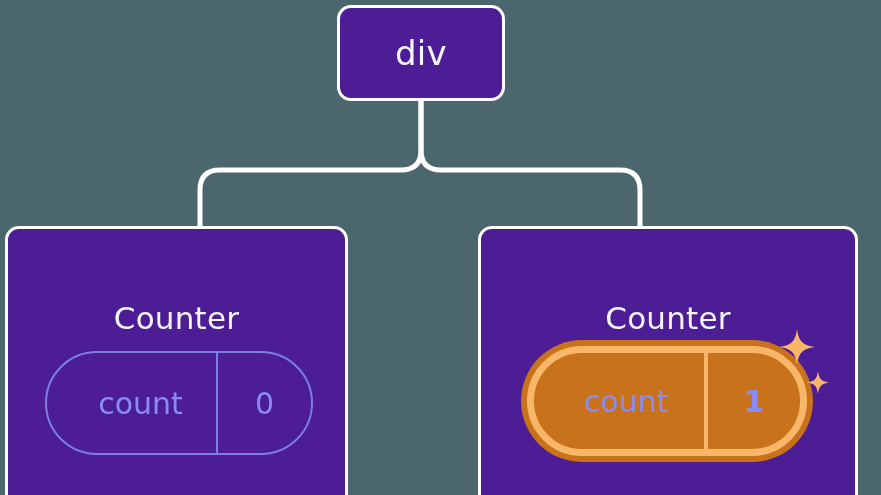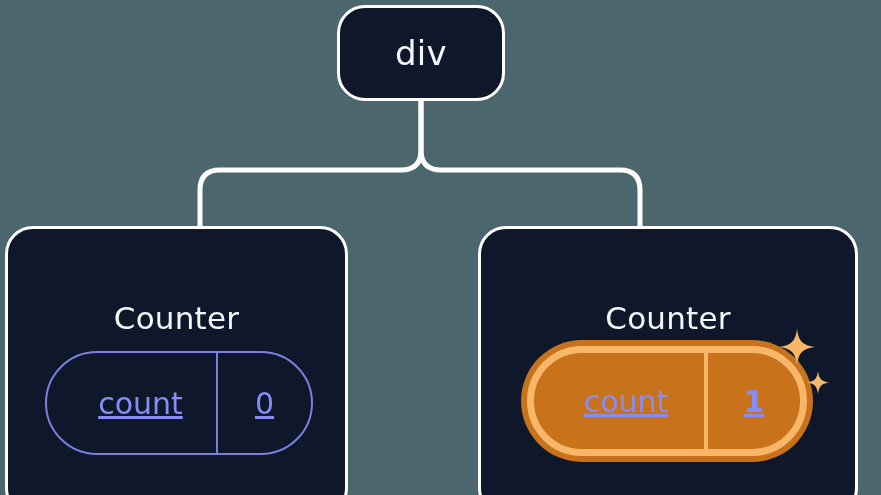--- a/index.html
+++ b/index.html
@@ -21,23 +21,23 @@
   #connectors {
     position: absolute;
     left: 0;
     top: 0;
     width: 881px;
     height: 495px;
   }
   .node-box {
     position: absolute;
     box-sizing: border-box;
-    background: #0f172a;
+    background: #4c1d95;
     border: 3px solid #ffffff;
-    border-radius: 28px;
+    border-radius: 14px;
     display: flex;
     flex-direction: column;
     align-items: center;
     text-align: center;
   }
   #div-node {
     left: 337px;
     top: 5px;
     width: 168px;
     height: 96px;
@@ -86,21 +86,20 @@
   }
   .pill-plain .pill-key {
     width: 171px;
     border-right: 2px solid #7b7fe0;
   }
   .pill-key, .pill-val {
     display: flex;
     align-items: center;
     justify-content: center;
     box-sizing: border-box;
-    text-decoration: underline;
   }
   .pill-key {
     color: #8a8cf5;
     font-size: 30px;
     font-weight: 400;
     padding-left: 18px;
   }
   .pill-val {
     flex: 1;
     color: #8a8cf5;

